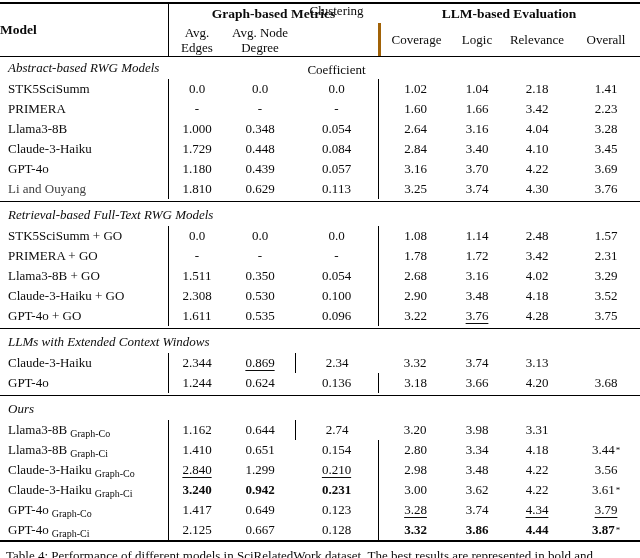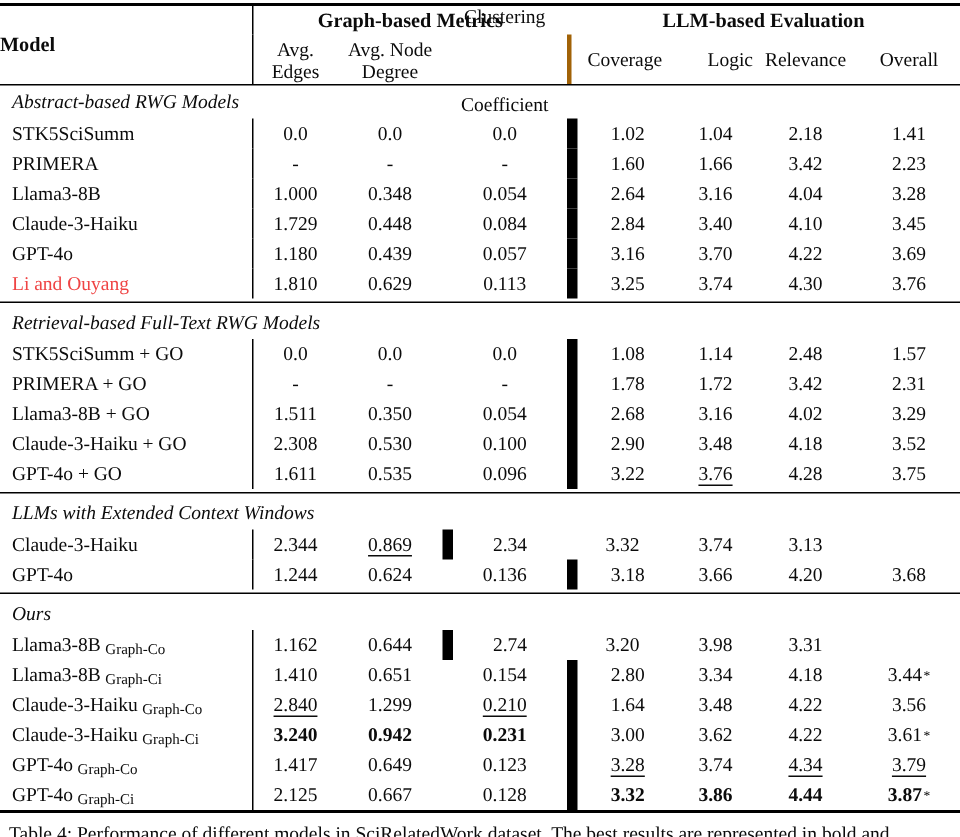--- a/index.html
+++ b/index.html
@@ -24,36 +24,36 @@
   .hgroup { display:flex; align-items:center; justify-content:center;
             font-weight:bold; font-size:13.5px; }
   .g1 { grid-column:2/5; grid-row:1; border-left:1px solid #000; }
   .g2 { grid-column:5/9; grid-row:1; }
   .hsub { grid-row:2; display:flex; flex-direction:column; align-items:center;
           justify-content:center; line-height:15px; text-align:center; }
   .c0 { grid-column:2; border-left:1px solid #000; }
   .c1 { grid-column:3; }
   .c2 { grid-column:4;gap:44px; }
   .c3 { grid-column:5; border-left:3px solid #a16207; }
-  .c4 { grid-column:6;align-items:flex-end; }
+  .c4 { grid-column:6; }
   .c5 { grid-column:7; }
   .c6 { grid-column:8; }
 
   .section-title { height:22px; display:flex; align-items:center;
                    font-style:italic; padding-left:8px; }
   .trow {
     display:grid;
     grid-template-columns:168px 57px 70px 83px 74px 50px 70px 68px;
     height:20px;
   }
   .cell { display:flex; align-items:center; }
   .cell.model { padding-left:8px; white-space:nowrap; }
   .cell.num   { justify-content:center; }
   .vr1 { border-left:1px solid #000; }
-  .vr2 { border-left:7px solid #000000; }
+  .vr2 { border-left:1px solid #000000; }
 
   .bold  { font-weight:bold; }
   .uline { text-decoration:underline; text-underline-offset:2.5px;
            text-decoration-thickness:1px; }
   .subname { font-size:10px; position:relative; top:3px; margin-left:3px; }
   sup { font-size:9px; line-height:0; margin-left:1px; }
   .link { color:#00008b; cursor:pointer; }
 
   .caption { margin-top:6px; padding:0 6px; font-size:13px; line-height:15px;
              white-space:nowrap; }
@@ -213,21 +213,21 @@
           <span class="">3.70</span>
         </div>
         <div class="cell num">
           <span class="">4.22</span>
         </div>
         <div class="cell num">
           <span class="">3.69</span>
         </div>
       </div>
       <div class="trow">
-        <div class="cell model link" style="color: #ef4444;">Li and Ouyang</div>
+        <div class="cell model link" style="color: #404040;">Li and Ouyang</div>
         <div class="cell num vr1">
           <span class="">1.810</span>
         </div>
         <div class="cell num">
           <span class="">0.629</span>
         </div>
         <div class="cell num">
           <span class="">0.113</span>
         </div>
         <div class="cell num vr2">
@@ -465,21 +465,21 @@
         <div class="cell num vr1">
           <span class="uline">2.840</span>
         </div>
         <div class="cell num">
           <span class="">1.299</span>
         </div>
         <div class="cell num">
           <span class="uline">0.210</span>
         </div>
         <div class="cell num vr2">
-          <span class="">1.64</span>
+          <span class="">2.98</span>
         </div>
         <div class="cell num">
           <span class="">3.48</span>
         </div>
         <div class="cell num">
           <span class="">4.22</span>
         </div>
         <div class="cell num">
           <span class="">3.56</span>
         </div>

